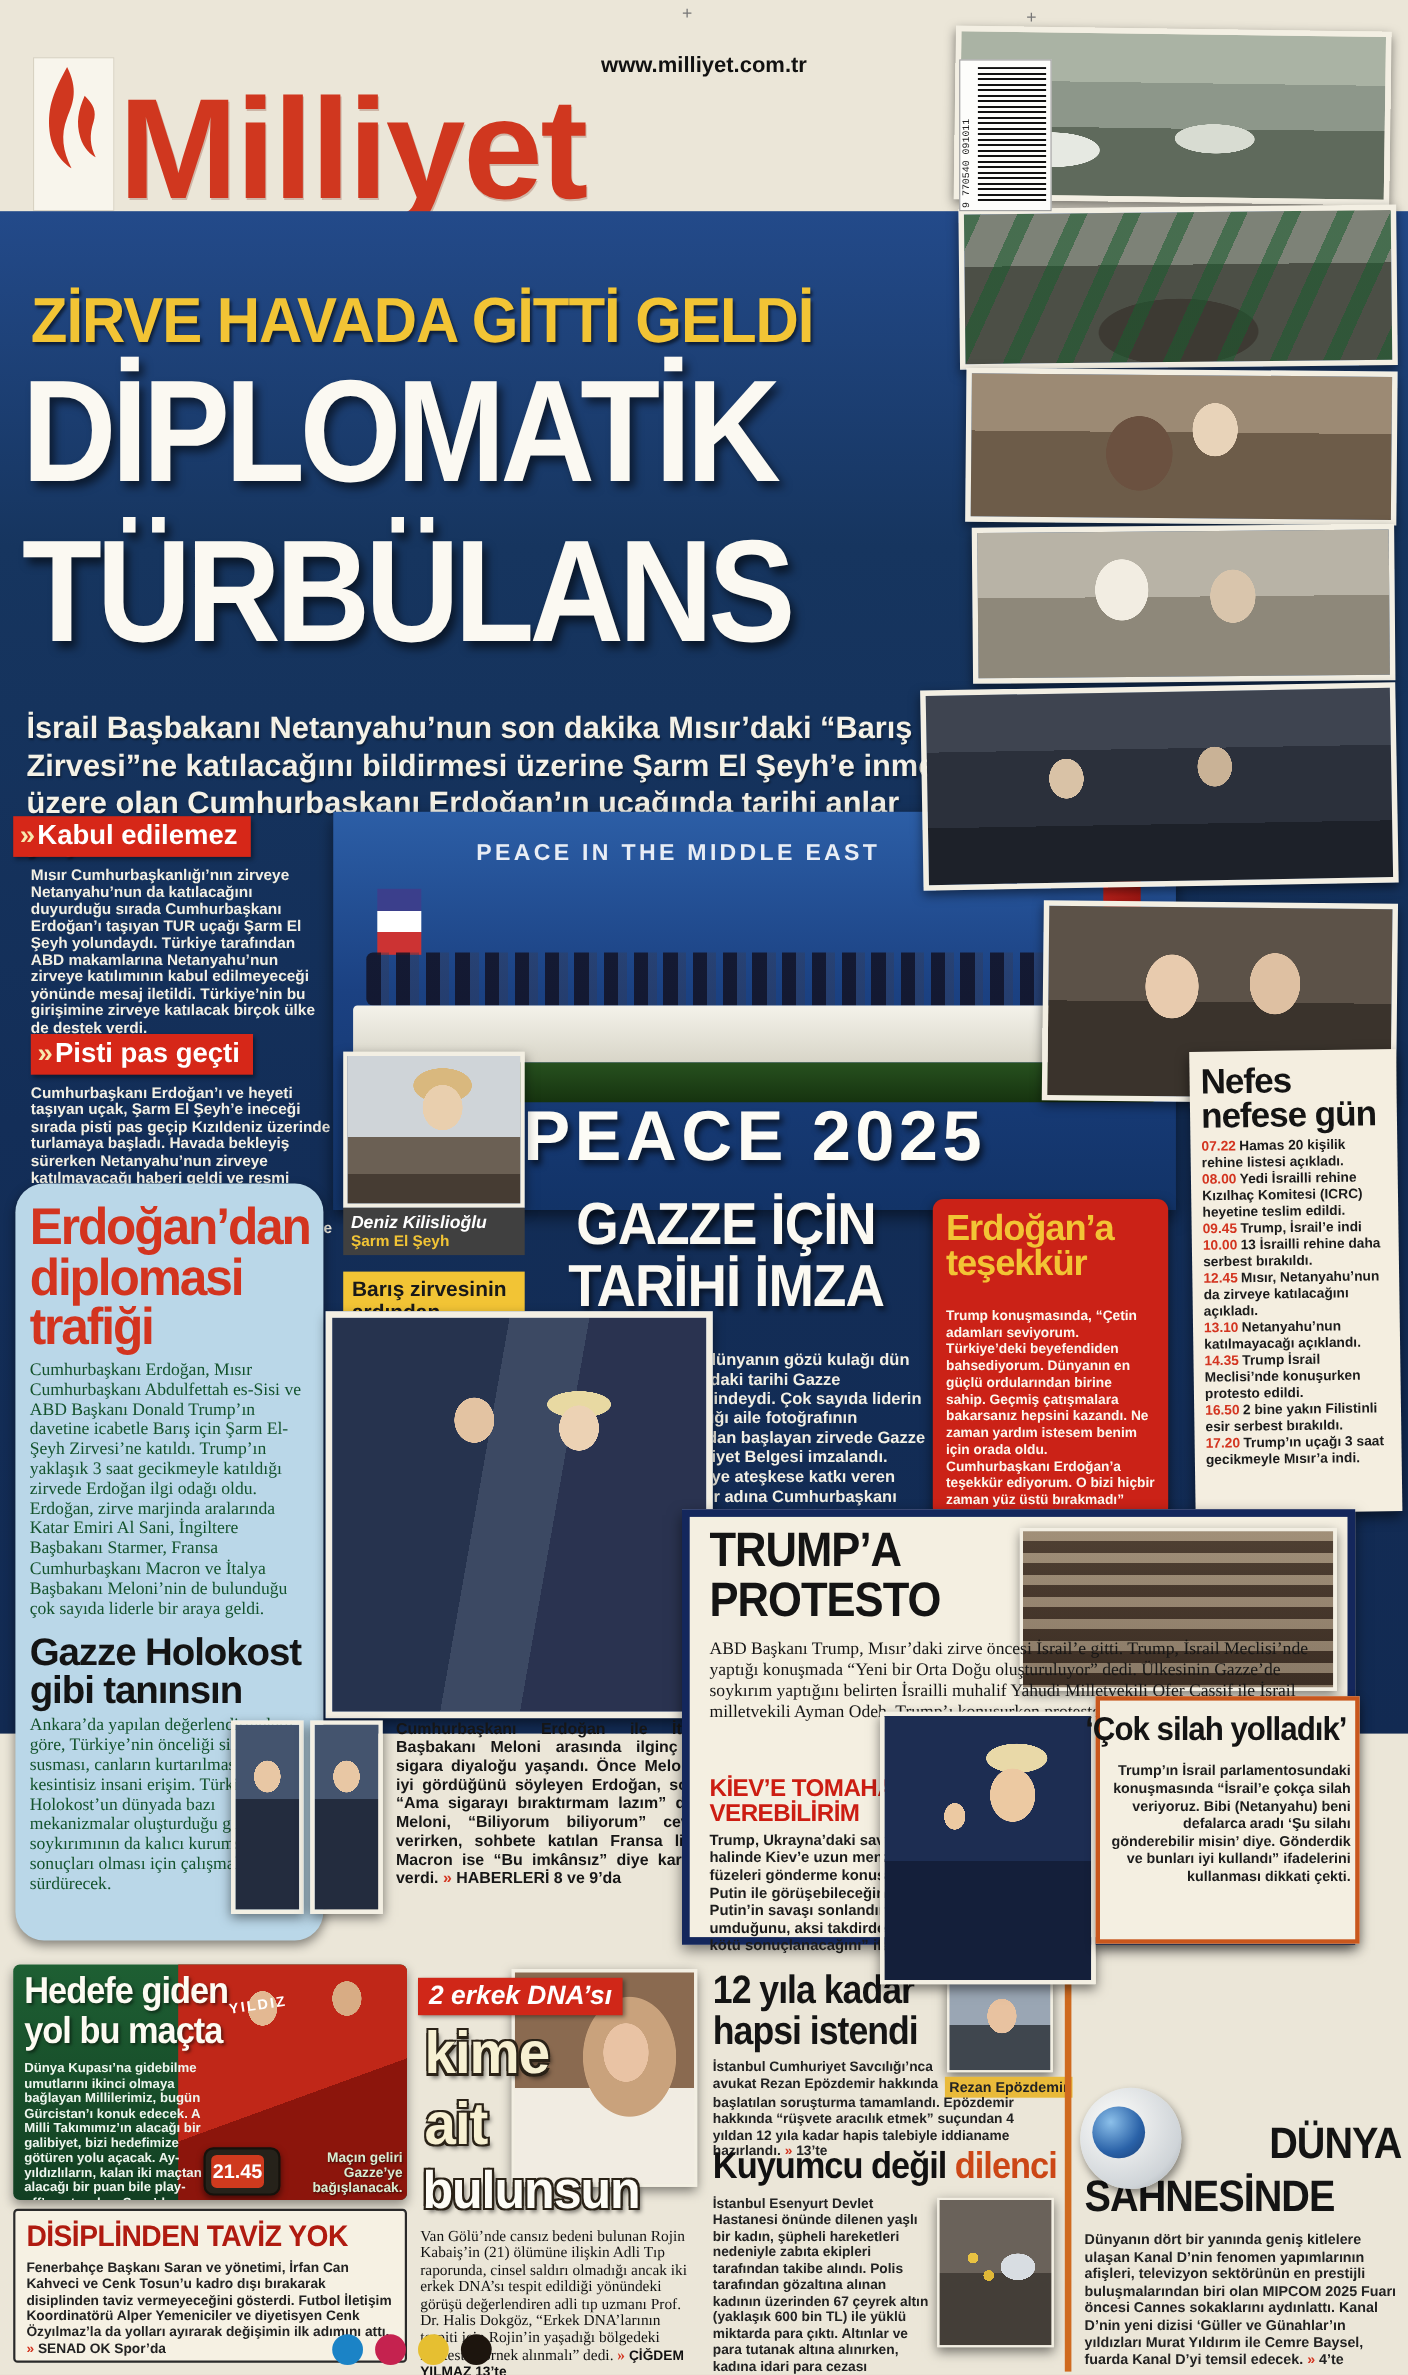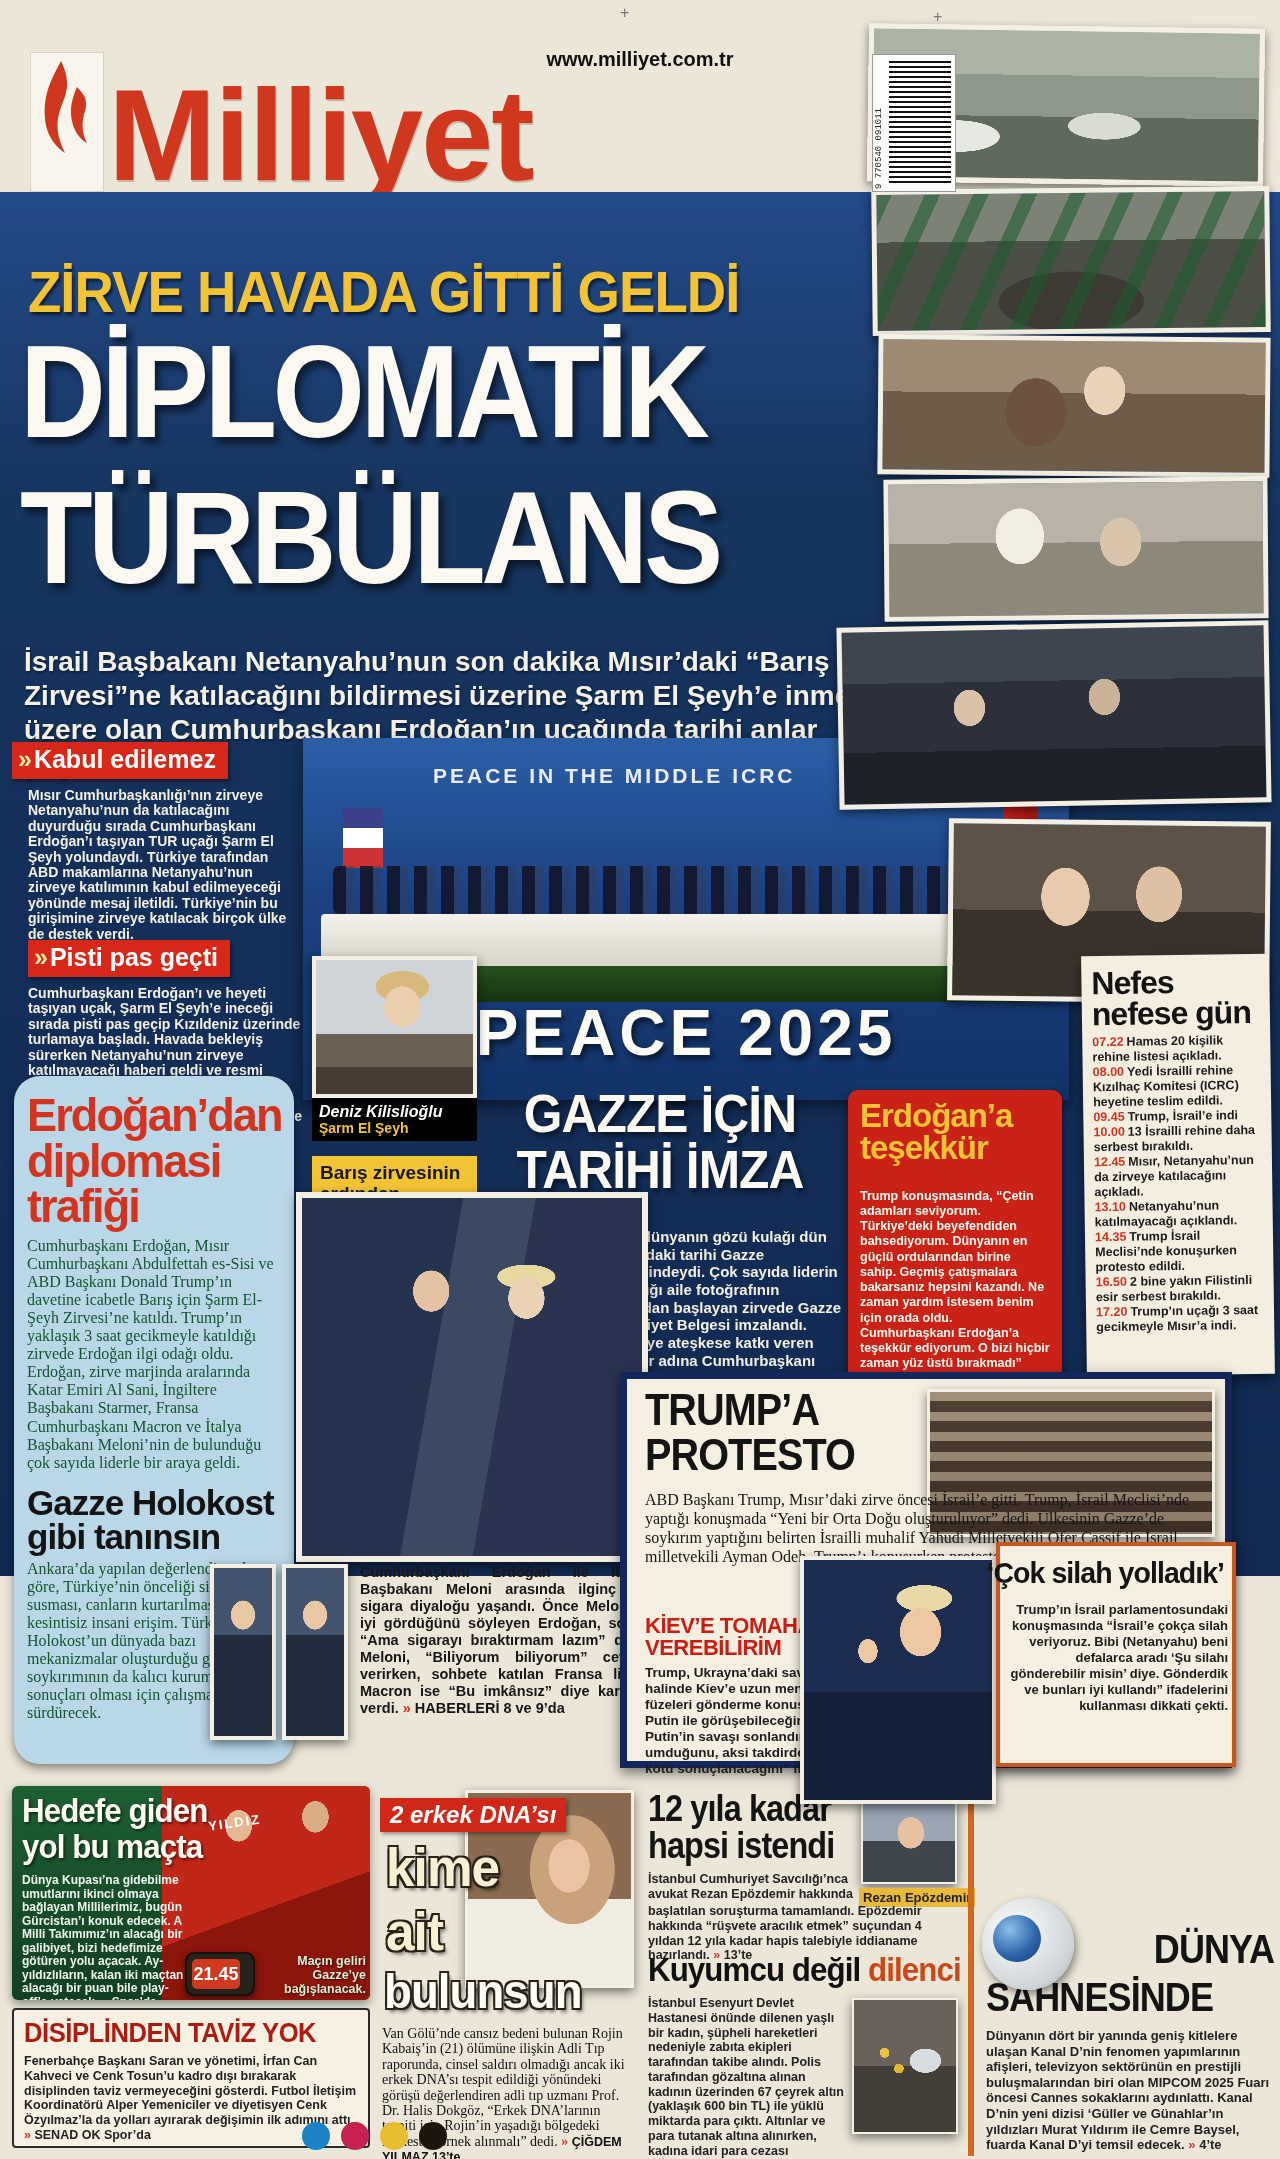--- a/index.html
+++ b/index.html
@@ -41,21 +41,21 @@
 .p-rezan{background:radial-gradient(22px 26px at 52% 40%,#e8c2a0 0 60%,transparent 61%),linear-gradient(180deg,#9aa6b4 0 50%,#3f464e 50% 100%)}
 .p-gold{background:radial-gradient(8px 8px at 30% 40%,#e8c242 0 60%,transparent 61%),radial-gradient(8px 8px at 44% 52%,#e0b838 0 60%,transparent 61%),radial-gradient(26px 20px at 70% 46%,#d8dde2 0 60%,transparent 61%),linear-gradient(180deg,#6a625a 0 50%,#443e38 50% 100%)}
 .p-kanald{background:radial-gradient(60px 30px at 72% 40%,#2a4a7e 0 60%,transparent 61%),linear-gradient(180deg,#19273f 0 65%,#2b3042 65% 100%)}
 
 .summit{background:linear-gradient(180deg,#2c5ea6 0%,#1b4182 45%,#123367 100%);overflow:hidden;box-shadow:0 6px 14px rgba(0,0,0,.5)}
 .peacetxt{color:#e8edf5;font-size:21px;font-weight:700;letter-spacing:3px;white-space:nowrap}
 .leaders{background:repeating-linear-gradient(90deg,rgba(18,18,36,.85) 0 13px,rgba(52,58,84,.4) 13px 21px,transparent 21px 27px);border-radius:6px}
 .table{background:linear-gradient(180deg,#f4f2ea,#d8d5c8);border-radius:4px}
 .hedge{background:linear-gradient(180deg,#27511f,#16330f);border-radius:4px}
 .sign{color:#fdfcf6;font-size:64px;font-weight:900;letter-spacing:4px;text-shadow:3px 4px 6px rgba(0,0,0,.6);white-space:nowrap}
-.capbar{background:#000000;color:#fff;padding:5px 7px;line-height:1.1}
+.capbar{background:#404040;color:#fff;padding:5px 7px;line-height:1.1}
 .ynote{background:#f2c435;color:#191919;font-weight:900;font-size:19px;line-height:1.1;padding:7px 8px}
 
 .gazzettl{font-size:54px;font-weight:900;color:#fbf9f2;line-height:.96;letter-spacing:-1px;transform:scaleX(.92);transform-origin:50% 0;text-align:center;text-shadow:3px 4px 5px rgba(0,0,0,.5);white-space:nowrap}
 .tesbox{background:#cb2217;border-radius:10px;box-shadow:0 4px 10px rgba(0,0,0,.5);padding:10px 12px}
 .testtl{color:#f2c435;font-size:33px;font-weight:900;line-height:.98;letter-spacing:-1px}
 .tesbody{color:#fdf8ee;font-size:12.5px;font-weight:800;line-height:1.22;margin-top:24px}
 .nefes{background:#f4eee0;box-shadow:0 5px 12px rgba(0,0,0,.55);transform:rotate(-.8deg);padding:12px 10px}
 .nefttl{font-size:32px;font-weight:900;line-height:.96;letter-spacing:-1px;color:#141414}
 .nrow{font-size:12.5px;font-weight:800;line-height:1.2;color:#1b1b1b}
 .ntime{color:#d3341f;margin-right:3px}
@@ -135,21 +135,21 @@
     <span class="redlab"><b class="chv">»</b><span>Kabul edilemez</span></span>
   </div>
   <div class="a wbody" style="left:28px;top:788px;width:264px">Mısır Cumhurbaşkanlığı’nın zirveye Netanyahu’nun da katılacağını duyurduğu sırada Cumhurbaşkanı Erdoğan’ı taşıyan TUR uçağı Şarm El Şeyh yolundaydı. Türkiye tarafından ABD makamlarına Netanyahu’nun zirveye katılımının kabul edilmeyeceği yönünde mesaj iletildi. Türkiye’nin bu girişimine zirveye katılacak birçok ülke de destek verdi.</div>
 
   <div class="a" style="left:28px;top:940px">
     <span class="redlab"><b class="chv">»</b><span>Pisti pas geçti</span></span>
   </div>
   <div class="a wbody" style="left:28px;top:986px;width:282px">Cumhurbaşkanı Erdoğan’ı ve heyeti taşıyan uçak, Şarm El Şeyh’e ineceği sırada pisti pas geçip Kızıldeniz üzerinde turlamaya başladı. Havada bekleyiş sürerken Netanyahu’nun zirveye katılmayacağı haberi geldi ve resmi kanallardan da bu bilgi teyid edildi. Cumhurbaşkanı’nın uçağı, pisti pas geçtikten 19 dakika sonra Şarm el Şeyh’e indi. Pas geçmenin davet kriziyle ilgisi olmadığı öğrenildi.</div>
 
   <div class="a summit" style="left:303px;top:738px;width:766px;height:362px">
-    <div class="a peacetxt" style="left:130px;top:26px">PEACE IN THE MIDDLE ICRC</div>
+    <div class="a peacetxt" style="left:130px;top:26px">PEACE IN THE MIDDLE EAST</div>
     <div class="a" style="left:40px;top:70px;width:40px;height:60px;background:linear-gradient(180deg,#3b3f8c 33%,#fff 33% 66%,#c33 66%)"></div>
     <div class="a" style="left:700px;top:60px;width:34px;height:70px;background:linear-gradient(90deg,#c1221c,#a51813)"></div>
     <div class="a leaders" style="left:30px;top:128px;width:706px;height:48px"></div>
     <div class="a table" style="left:18px;top:176px;width:730px;height:52px"></div>
     <div class="a hedge" style="left:18px;top:228px;width:730px;height:36px"></div>
     <div class="a sign" style="left:50%;top:258px;transform:translateX(-50%)">PEACE 2025</div>
   </div>
 
   <div class="ph p-crowd1" style="left:868px;top:26px;width:396px;height:158px;transform:rotate(.8deg)"></div>
   <div class="ph p-crowd2" style="left:872px;top:188px;width:398px;height:146px;transform:rotate(-.6deg)"></div>

